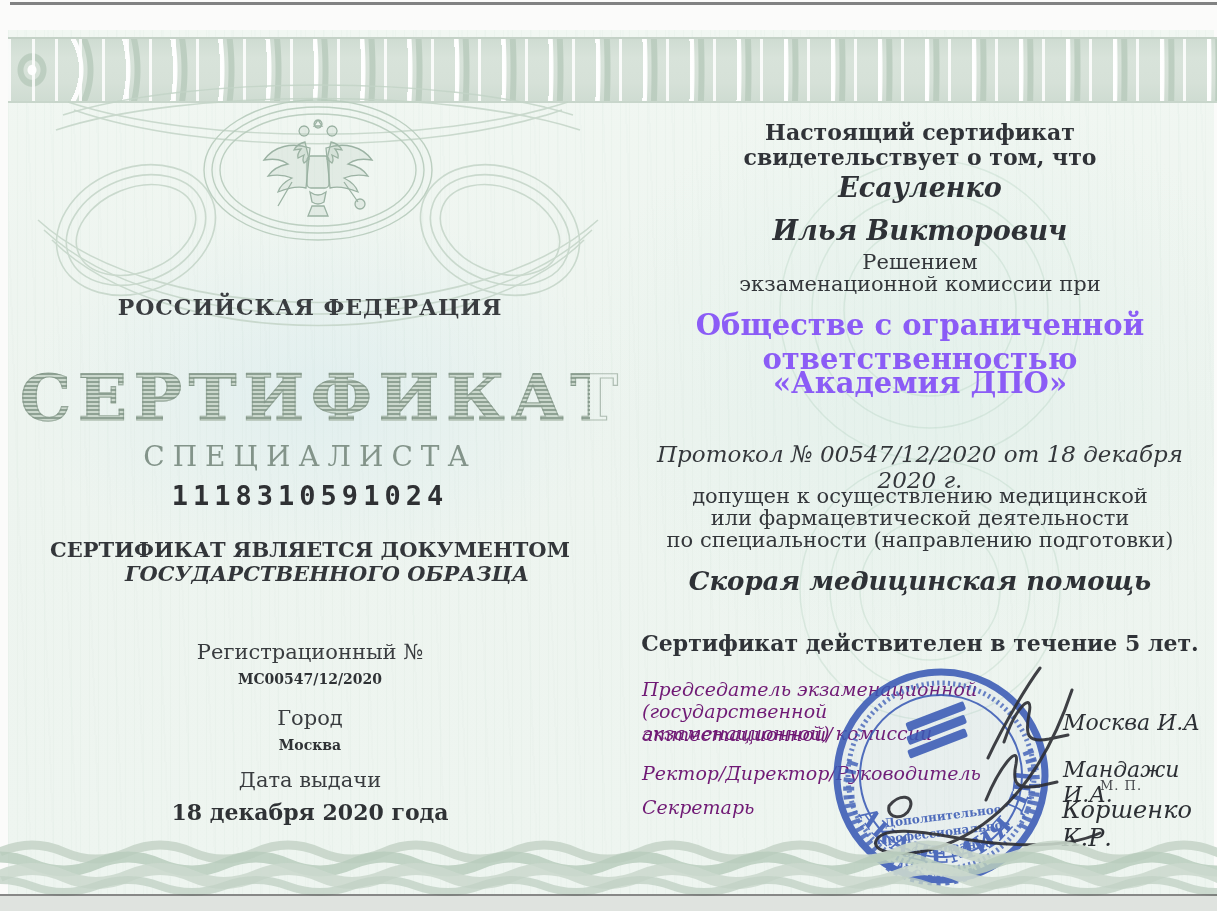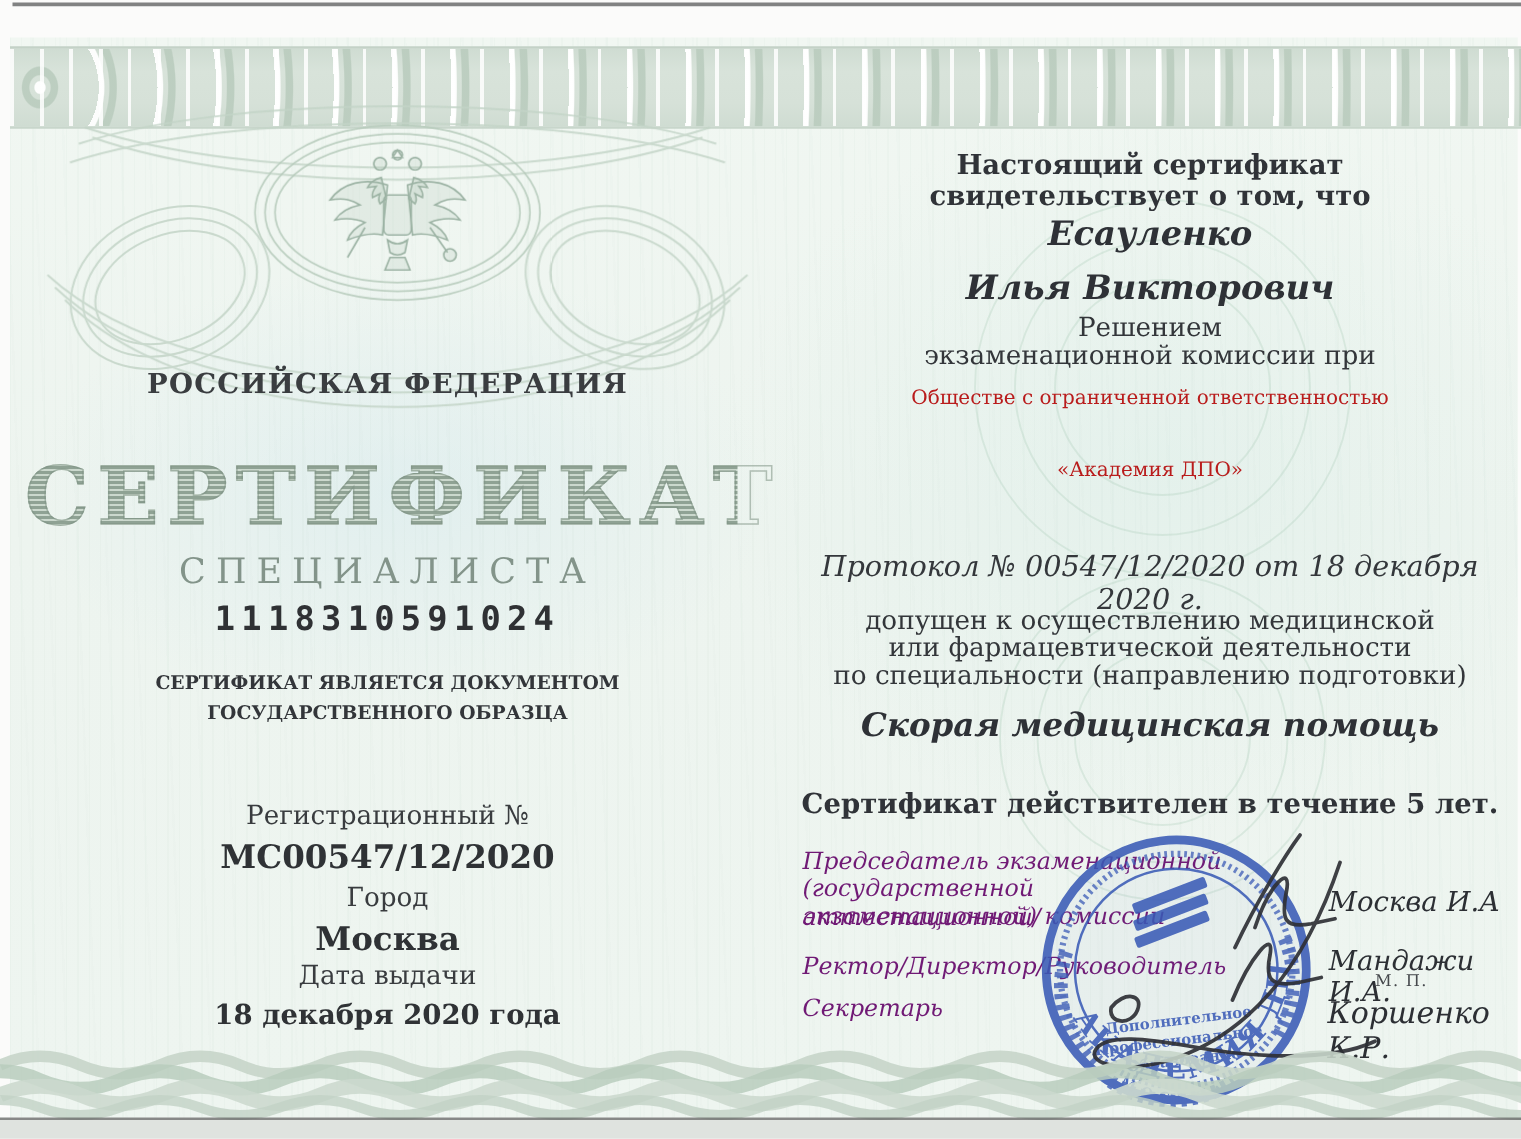--- a/index.html
+++ b/index.html
@@ -32,27 +32,27 @@
   .t{position:absolute;color:#33363a;}
   .center{text-align:center;}
   .country{font-size:22px;font-weight:600;letter-spacing:1px;color:#3a3d40;}
   .bigtitle{font-weight:bold;font-size:64px;letter-spacing:7px;
      background:repeating-linear-gradient(0deg,#8fa294 0 2px,#cbd8cd 2px 4px);
      -webkit-background-clip:text;background-clip:text;color:transparent;
      -webkit-text-stroke:1.2px rgba(125,146,132,.55);}
   .subtitle{font-size:28px;letter-spacing:8px;color:#83948a;}
   .certnum{font-family:"DejaVu Sans Mono","Liberation Mono",monospace;font-size:27px;
      letter-spacing:5px;font-weight:600;color:#2f3134;}
-  .stmt{font-size:15px;font-weight:600;line-height:1.12;color:#33363a;}
+  .stmt{font-size:21px;font-weight:600;line-height:1.12;color:#33363a;}
   .lbl{font-size:21px;color:#393c3f;}
-  .val{font-size:26px;font-weight:bold;color:#2f3235;}
+  .val{font-size:14px;font-weight:bold;color:#2f3235;}
   .r-intro{font-size:22px;font-weight:600;line-height:1.14;color:#303338;}
   .r-name{font-size:27px;font-weight:bold;font-style:italic;color:#2e3136;}
   .r-plain{font-size:21px;line-height:1.18;color:#33363a;}
-  .r-bold{font-size:16px;font-weight:normal;color:#b91c1c;}
+  .r-bold{font-size:29px;font-weight:bold;color:#8b5cf6;}
   .r-italic{font-size:23px;font-style:italic;color:#34373b;}
   .r-spec{font-size:26px;font-weight:bold;font-style:italic;color:#2e3136;}
   .r-valid{font-size:22px;font-weight:600;color:#303338;}
   .role{font-size:19px;font-style:italic;line-height:1.2;color:#701a75;text-align:left;}
   .signame{font-size:22px;font-style:italic;color:#2c2f34;text-align:left;}
   .mp{font-size:13px;color:#45484c;letter-spacing:1px;}
   svg{display:block;}
 </style>
 </head>
 <body>
@@ -113,21 +113,21 @@
 
   <div class="t center country" style="left:60px;top:294px;width:500px;">РОССИЙСКАЯ ФЕДЕРАЦИЯ</div>
 
   <div class="t center bigtitle" style="left:20px;top:360px;width:570px;">СЕРТИФИКАТ</div>
 
   <div class="t center subtitle" style="left:60px;top:440px;width:500px;">СПЕЦИАЛИСТА</div>
 
   <div class="t center certnum" style="left:60px;top:480px;width:500px;">1118310591024</div>
 
   <div class="t center stmt" style="left:30px;top:538px;width:560px;">СЕРТИФИКАТ ЯВЛЯЕТСЯ ДОКУМЕНТОМ</div>
-  <div class="t center stmt" style="left:30px;top:562px;width:560px;">ГОСУДАРСТВЕННОГО ОБРАЗЦА</div>
+  <div class="t center stmt" style="left:47px;top:562px;width:560px;font-style:italic;">ГОСУДАРСТВЕННОГО ОБРАЗЦА</div>
 
   <div class="t center lbl" style="left:60px;top:640px;width:500px;">Регистрационный №</div>
   <div class="t center val" style="left:60px;top:671px;width:500px;">МС00547/12/2020</div>
 
   <div class="t center lbl" style="left:60px;top:706px;width:500px;">Город</div>
   <div class="t center val" style="left:60px;top:737px;width:500px;">Москва</div>
 
   <div class="t center lbl" style="left:60px;top:768px;width:500px;">Дата выдачи</div>
   <div class="t center val" style="left:60px;top:799px;width:500px;font-size:22px;">18 декабря 2020 года</div>
 

